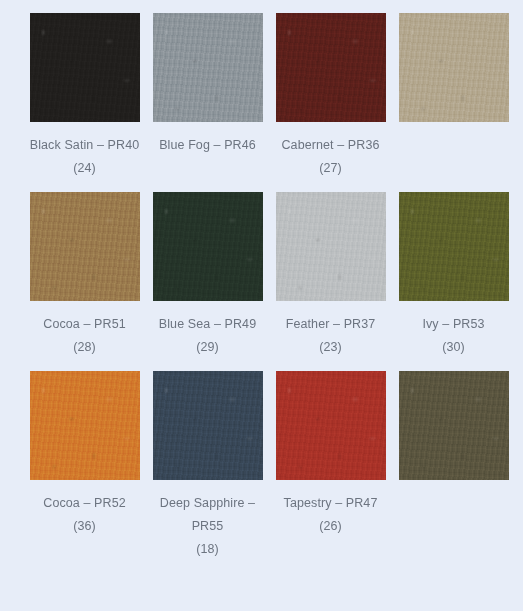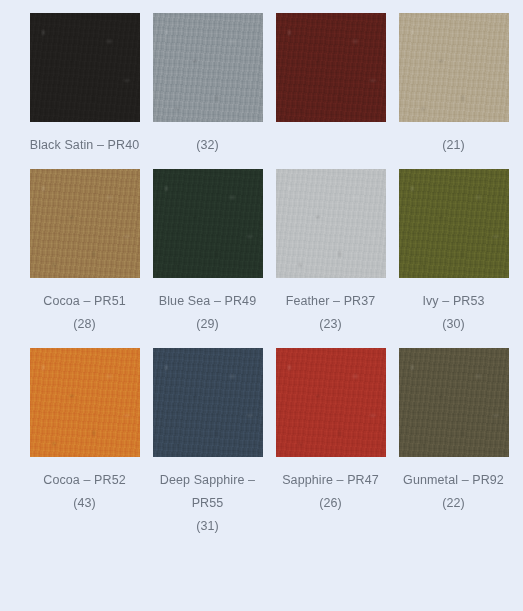--- a/index.html
+++ b/index.html
@@ -92,58 +92,58 @@
   .swatch-count {
     display: block;
   }
 </style>
 </head>
 <body style="background: rgb(231, 237, 248);">
 
 <div id="swatch-grid">
     <div class="swatch-cell">
       <div class="swatch-chip" style="background-color: rgb(33, 31, 29);"></div>
-      <div class="swatch-caption"><span>Black Satin – PR40</span></div>
+      <div class="swatch-caption"><span>Black Satin – PR40</span><span class="swatch-count">(24)</span></div>
     </div>
     <div class="swatch-cell">
       <div class="swatch-chip" style="background-color: rgb(141, 149, 155);"></div>
-      <div class="swatch-caption"><span class="swatch-count">(32)</span></div>
+      <div class="swatch-caption"><span>Blue Fog – PR46</span></div>
     </div>
     <div class="swatch-cell">
       <div class="swatch-chip" style="background-color: rgb(92, 32, 27);"></div>
+      <div class="swatch-caption"><span>Cabernet – PR36</span><span class="swatch-count">(27)</span></div>
     </div>
     <div class="swatch-cell">
       <div class="swatch-chip" style="background-color: rgb(179, 167, 142);"></div>
-      <div class="swatch-caption"><span class="swatch-count">(21)</span></div>
+      <div class="swatch-caption"></div>
     </div>
     <div class="swatch-cell">
       <div class="swatch-chip" style="background-color: rgb(154, 122, 77);"></div>
       <div class="swatch-caption"><span>Cocoa – PR51</span><span class="swatch-count">(28)</span></div>
     </div>
     <div class="swatch-cell">
       <div class="swatch-chip" style="background-color: rgb(37, 52, 41);"></div>
       <div class="swatch-caption"><span>Blue Sea – PR49</span><span class="swatch-count">(29)</span></div>
     </div>
     <div class="swatch-cell">
       <div class="swatch-chip" style="background-color: rgb(188, 191, 193);"></div>
       <div class="swatch-caption"><span>Feather – PR37</span><span class="swatch-count">(23)</span></div>
     </div>
     <div class="swatch-cell">
       <div class="swatch-chip" style="background-color: rgb(92, 96, 42);"></div>
       <div class="swatch-caption"><span>Ivy – PR53</span><span class="swatch-count">(30)</span></div>
     </div>
     <div class="swatch-cell">
       <div class="swatch-chip" style="background-color: rgb(210, 121, 44);"></div>
-      <div class="swatch-caption"><span>Cocoa – PR52</span><span class="swatch-count">(43)</span></div>
+      <div class="swatch-caption"><span>Cocoa – PR52</span><span class="swatch-count">(36)</span></div>
     </div>
     <div class="swatch-cell">
       <div class="swatch-chip" style="background-color: rgb(56, 71, 87);"></div>
-      <div class="swatch-caption"><span>Deep Sapphire – PR55</span><span class="swatch-count">(31)</span></div>
+      <div class="swatch-caption"><span>Deep Sapphire – PR55</span><span class="swatch-count">(18)</span></div>
     </div>
     <div class="swatch-cell">
       <div class="swatch-chip" style="background-color: rgb(169, 50, 40);"></div>
-      <div class="swatch-caption"><span>Sapphire – PR47</span><span class="swatch-count">(26)</span></div>
+      <div class="swatch-caption"><span>Tapestry – PR47</span><span class="swatch-count">(26)</span></div>
     </div>
     <div class="swatch-cell">
       <div class="swatch-chip" style="background-color: rgb(90, 85, 63);"></div>
-      <div class="swatch-caption"><span>Gunmetal – PR92</span><span class="swatch-count">(22)</span></div>
     </div>
   </div>
 
 </body></html>

